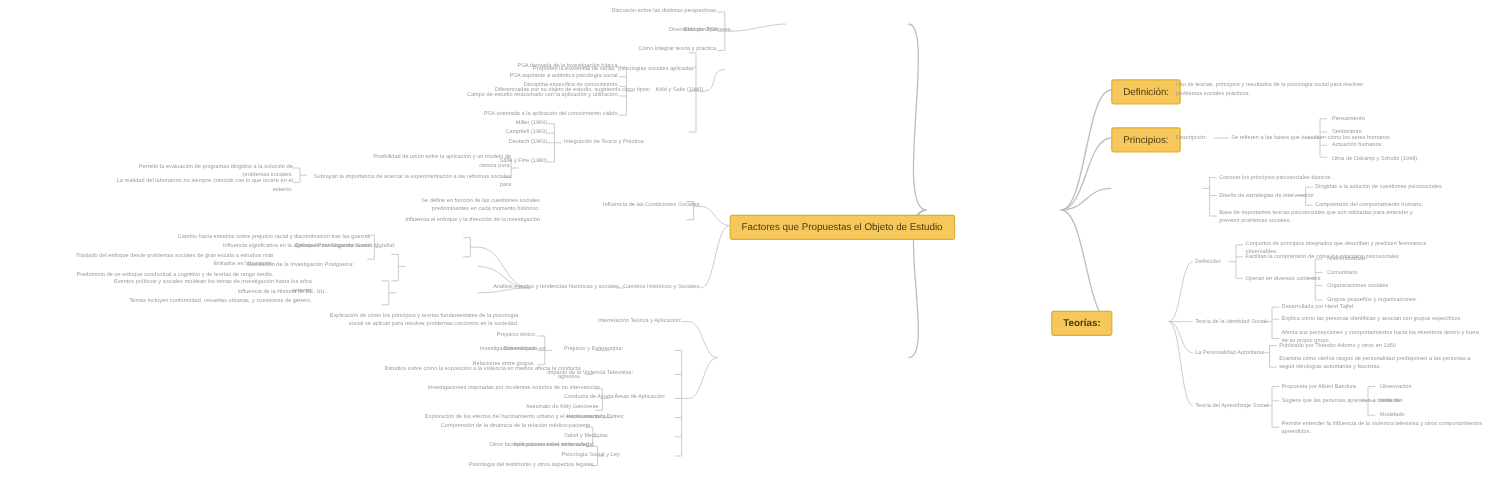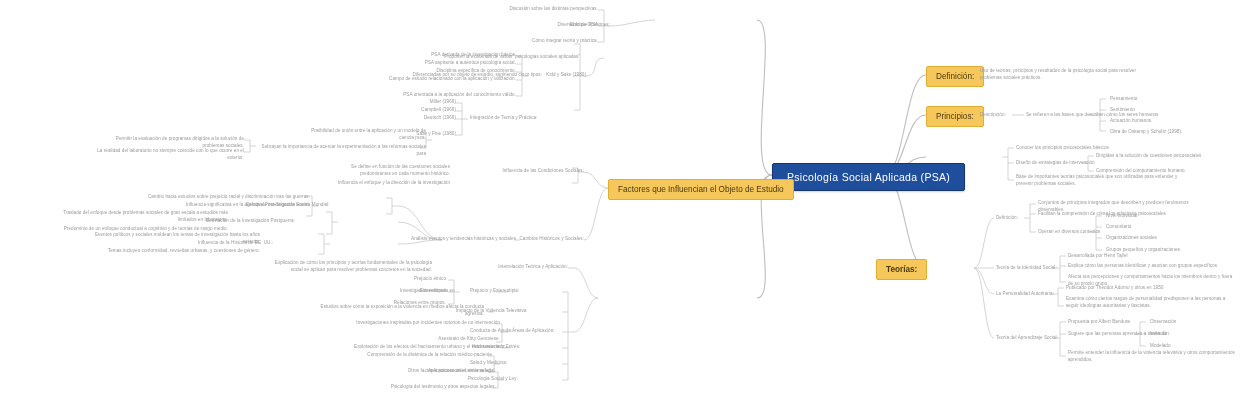--- a/index.html
+++ b/index.html
@@ -129,23 +129,22 @@
   <path d="M1054,268 L1060,268"></path>
   <path d="M1060,256 L1060,282 M1060,256 L1066,256 M1060,266 L1066,266 M1060,282 L1066,282"></path>
   <path d="M1052,294 L1058,294"></path>
   <path d="M1058,288 L1058,306 M1058,288 L1064,288 M1058,306 L1064,306"></path>
   <path d="M1054,338 L1060,338"></path>
   <path d="M1060,322 L1060,356 M1060,322 L1066,322 M1060,334 L1066,334 M1060,356 L1066,356"></path>
   <path d="M1134,334 L1140,334"></path>
   <path d="M1140,322 L1140,346 M1140,322 L1146,322 M1140,334 L1146,334 M1140,346 L1146,346"></path>
 </svg>
 
-<div class="node root" style="left:772px;top:163px;">Psicología Social Aplicada (PSA)</div>
-
-<div class="node branch" style="left:608px;top:179px;">Factores que Influencian el Objeto de Estudio</div>
+
+<div class="node branch" style="left:608px;top:179px;">Factores que Propuestas el Objeto de Estudio</div>
 
 <div class="node branch" style="left:926px;top:66px;">Definición:</div>
 <div class="node branch" style="left:926px;top:106px;">Principios:</div>
 <div class="node branch" style="left:876px;top:259px;font-weight:bold;">Teorías:</div>
 
 <div class="node leaf r w3" style="left:514px;top:22px;">Diversidad de Opiniones:</div>
 <div class="node leaf r w2" style="left:448px;top:6px;">Discusión sobre las distintas perspectivas.</div>
 <div class="node leaf r w2" style="left:448px;top:22px;">Enfoque PSA</div>
 <div class="node leaf r w2" style="left:448px;top:38px;">Cómo integrar teoría y práctica.</div>
 

